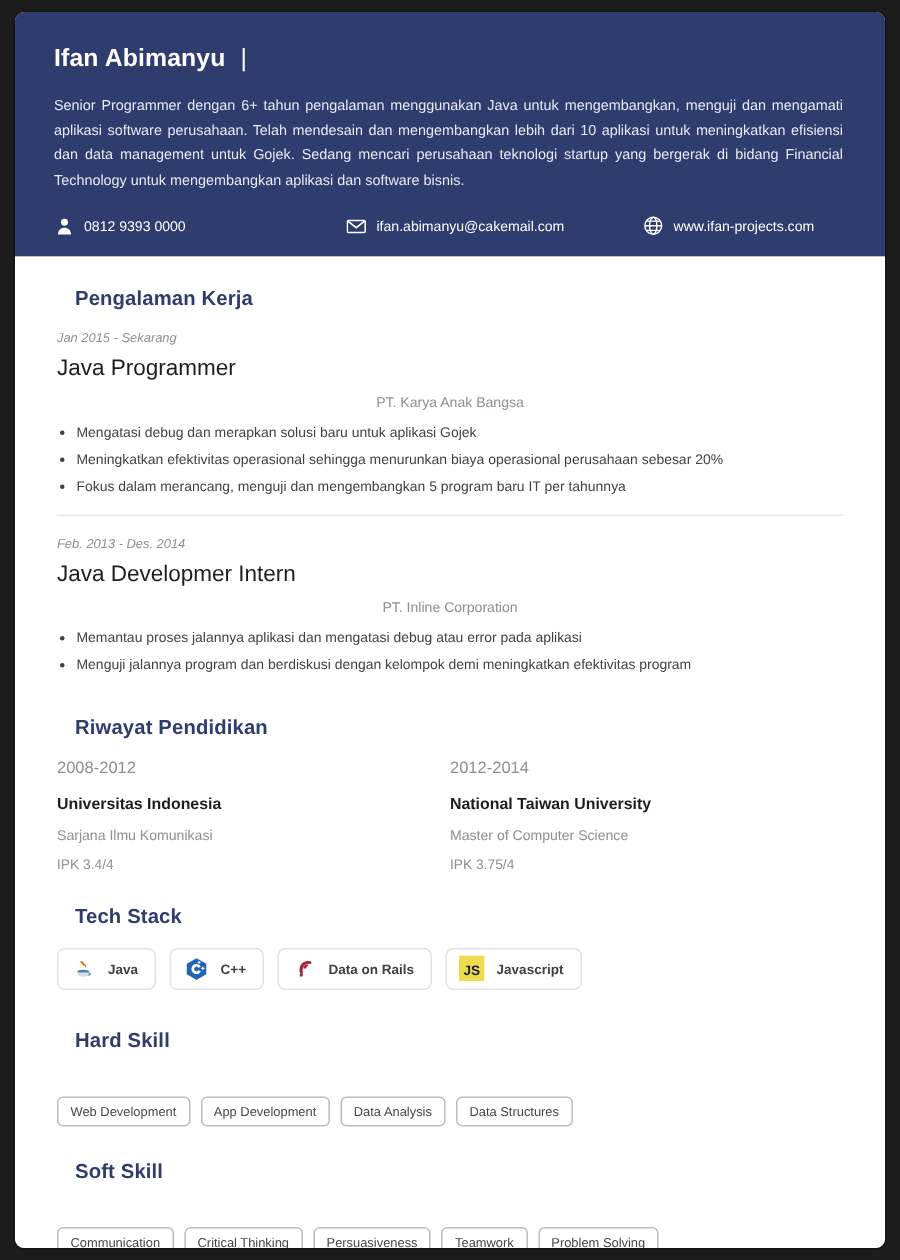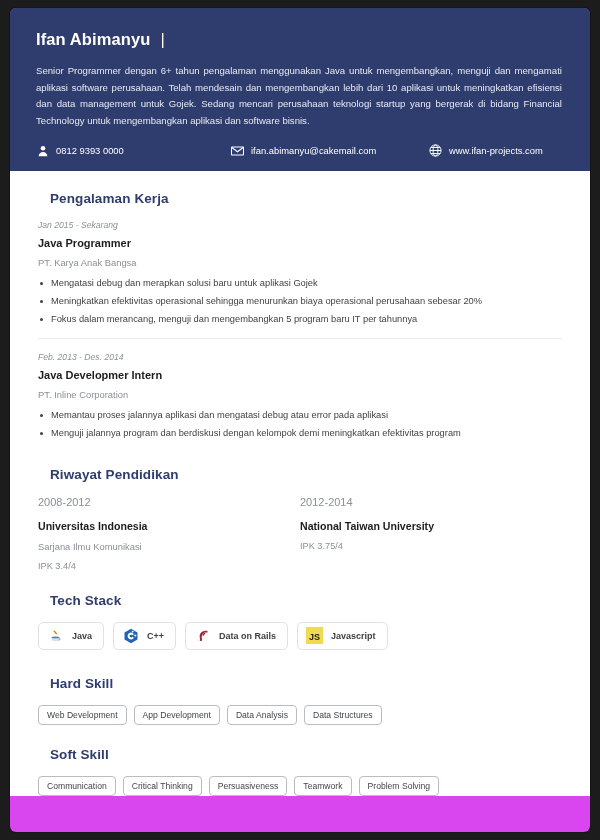--- a/index.html
+++ b/index.html
@@ -11,21 +11,21 @@
     font-family: "Liberation Sans", sans-serif;
     overflow: hidden;
   }
 
   .page-frame {
     position: absolute;
     left: 10px;
     top: 8px;
     width: 580px;
     height: 824px;
-    background: #d946ef;
+    background: #fdba74;
     border-radius: 6px;
     overflow: hidden;
     box-shadow: 0 0 0 1px rgba(0,0,0,0.25);
   }
 
   
   .header {
     background: #2e3c6e;
     padding: 22px 26px 14px 26px;
     color: #ffffff;
@@ -100,29 +100,30 @@
 
   
   .exp-entry { margin-bottom: 4px; }
   .exp-date {
     font-size: 8.6px;
     font-style: italic;
     color: #8b8f96;
     margin-bottom: 7px;
   }
   .exp-role {
-    font-size: 11px;
-    font-weight: bold;
+    font-size: 15px;
+    font-weight: normal;
     color: #1d1d1f;
     margin-bottom: 8px;
   }
   .exp-company {
     font-size: 9.4px;
     color: #8b8f96;
     margin-bottom: 9px;
+    text-align: center;
   }
   .exp-bullets { list-style: none; }
   .exp-bullets li {
     font-size: 9.3px;
     color: #3f3f45;
     line-height: 1.45;
     padding-left: 13px;
     position: relative;
     margin-bottom: 4.5px;
   }
@@ -209,20 +210,21 @@
     gap: 7px;
   }
   .pill {
     border: 1px solid #b9bcc4;
     border-radius: 4px;
     padding: 4px 8px;
     font-size: 8.6px;
     color: #44454b;
     white-space: nowrap;
     background: #ffffff;
+    margin-top: 16px;
   }
 
   .sec-gap-lg { margin-top: 26px; }
   .sec-gap-md { margin-top: 22px; }
 </style>
 </head>
 <body>
 
 <div class="page-frame">
 
@@ -304,20 +306,21 @@
       <div class="edu-grid">
         <div class="edu-col">
           <div class="edu-date">2008-2012</div>
           <div class="edu-school">Universitas Indonesia</div>
           <div class="edu-degree">Sarjana Ilmu Komunikasi</div>
           <div class="edu-gpa">IPK 3.4/4</div>
         </div>
         <div class="edu-col">
           <div class="edu-date">2012-2014</div>
           <div class="edu-school">National Taiwan University</div>
+          <div class="edu-degree">Master of Computer Science</div>
           <div class="edu-gpa">IPK 3.75/4</div>
         </div>
       </div>
     </div>
 
     <div class="section sec-gap-md">
       <div class="section-title">Tech Stack</div>
       <div class="tech-row">
 
         <div class="tech-chip">

